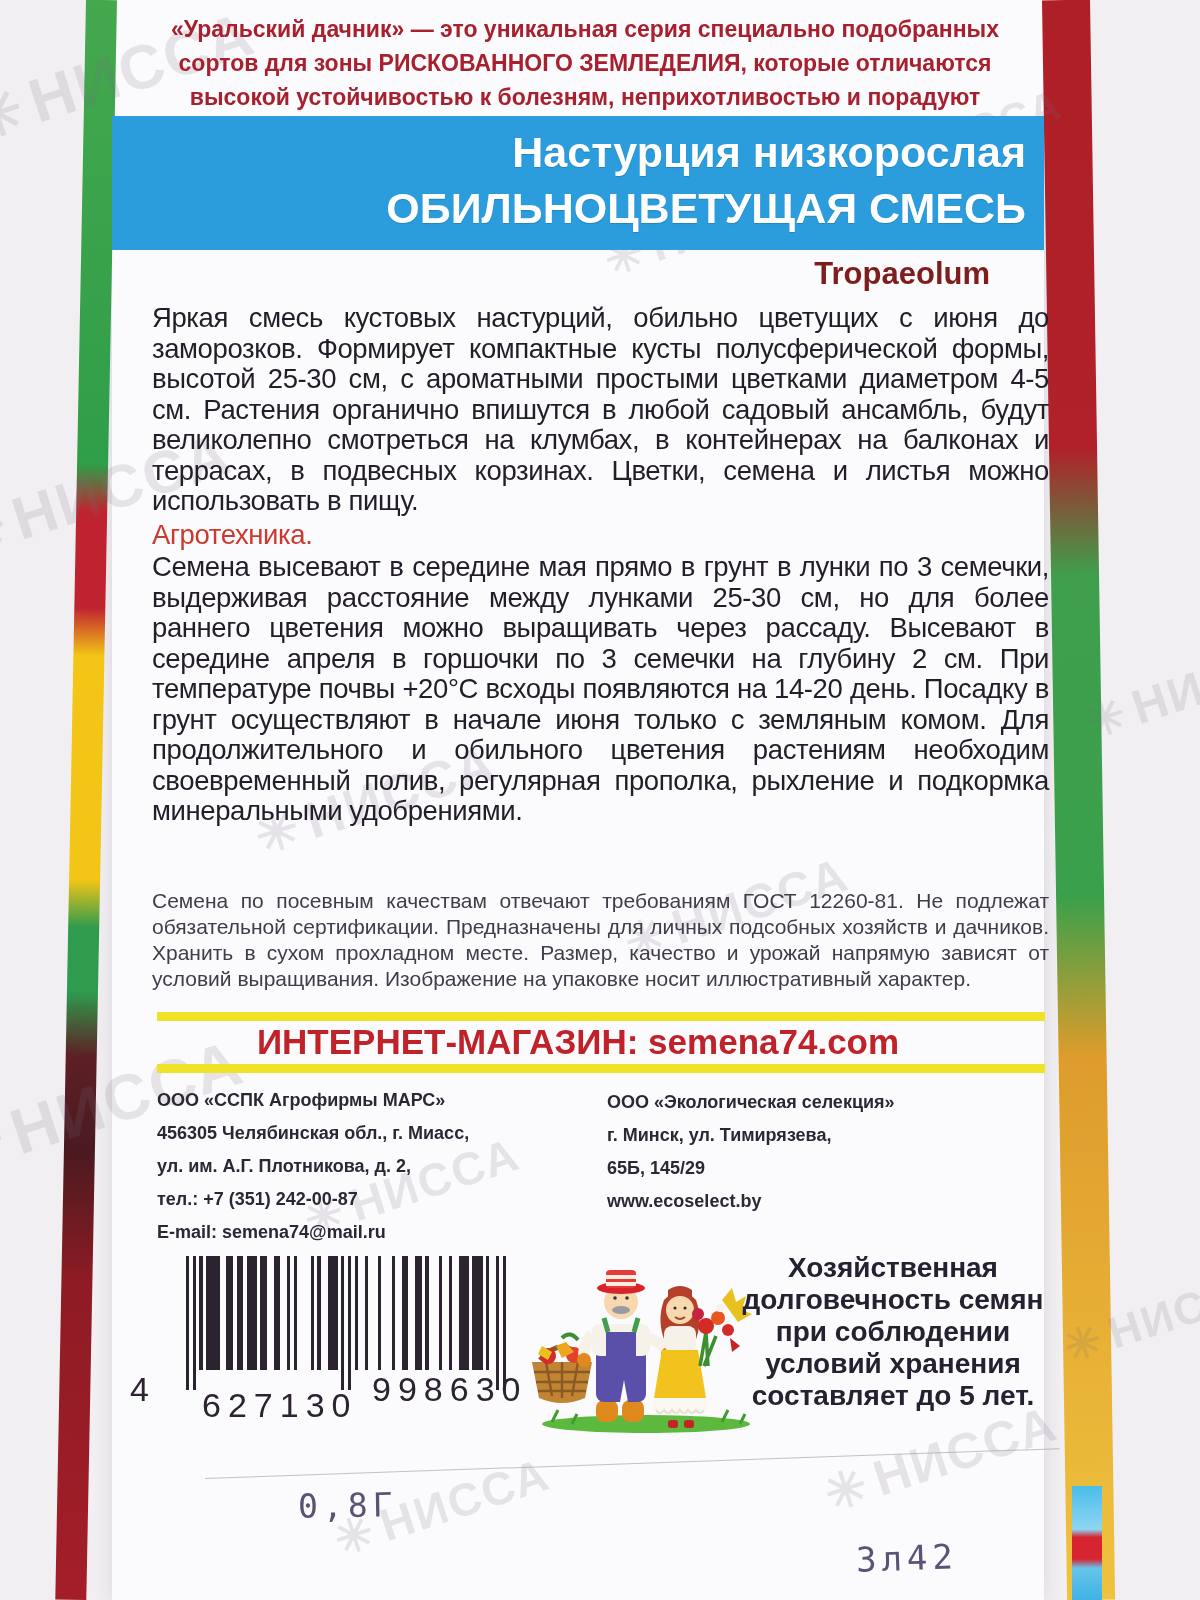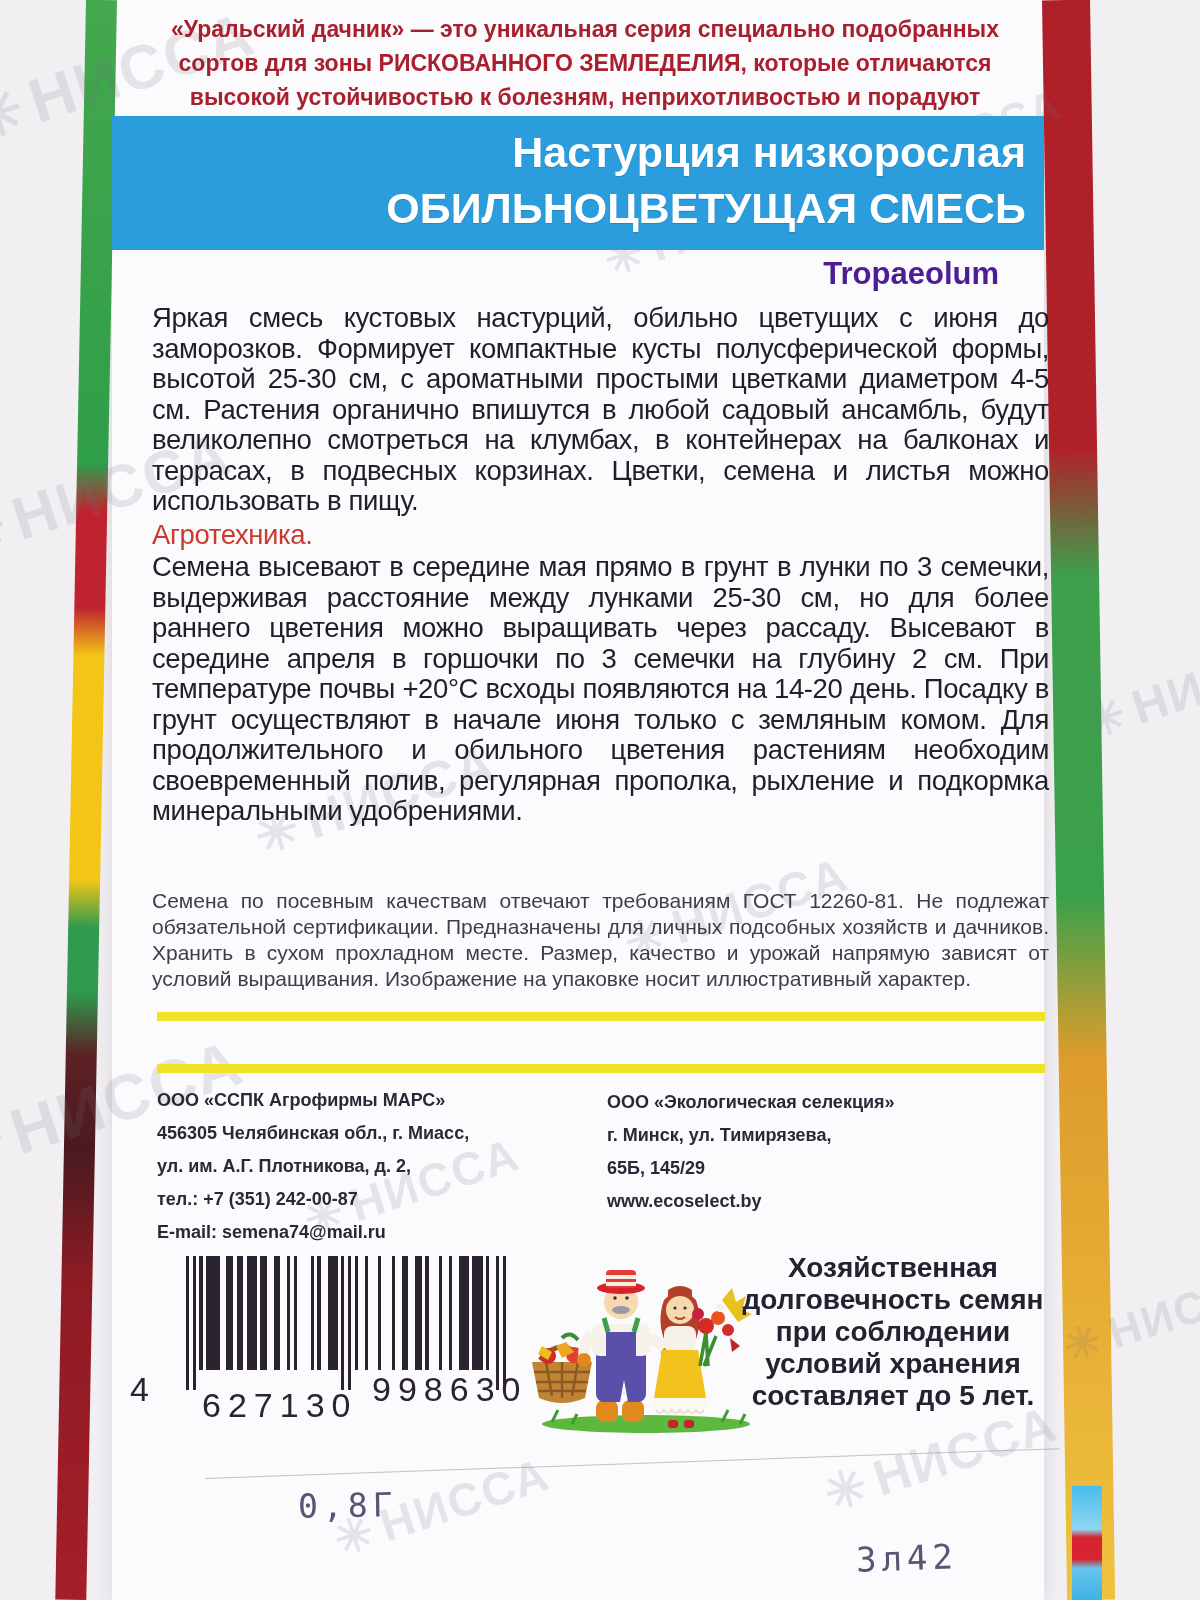--- a/index.html
+++ b/index.html
@@ -21,21 +21,21 @@
   .wm .g{margin-right:8px;}
   
   .z{z-index:4;}
   #series-note{left:150px;top:12px;width:870px;text-align:center;color:#a81f2d;font-weight:bold;
       font-size:23px;line-height:34px;}
   #title-band{left:112px;top:116px;width:932px;height:134px;background:#2b9ddd;}
   #title-band .t{position:absolute;right:18px;color:#ffffff;font-weight:bold;font-size:43px;white-space:nowrap;
       text-shadow:0 1px 1px rgba(20,60,90,.25);}
   #title-line1{top:12px;}
   #title-line2{top:68px;}
-  #latin-name{left:154px;top:256px;width:845px;text-align:right;font-weight:bold;font-size:31px;color:#4c1d95;}
+  #latin-name{left:145px;top:256px;width:845px;text-align:right;font-weight:bold;font-size:31px;color:#7f1d1d;}
   .body-text{color:#221d28;font-size:27.5px;line-height:30.5px;text-align:justify;letter-spacing:-0.4px;}
   #description{left:152px;top:303px;width:897px;}
   #agro-heading{left:152px;top:520px;color:#cb3a2e;font-size:27.5px;}
   #agro-text{left:152px;top:552px;width:897px;}
   #cert-text{left:152px;top:888px;width:897px;font-size:21px;line-height:26px;color:#413c49;text-align:justify;}
   .ybar{left:157px;width:888px;height:9px;background:#efe227;}
   #shop-banner{left:112px;top:1022px;width:932px;text-align:center;color:#c0222a;font-weight:bold;font-size:35px;}
   .addr{font-weight:bold;color:#2c2735;font-size:18px;line-height:33px;white-space:nowrap;}
   #producer{left:157px;top:1084px;}
   #importer{left:607px;top:1086px;}
@@ -88,20 +88,21 @@
 
   <div class="abs z" id="latin-name">Tropaeolum</div>
 
   <div class="abs z body-text" id="description">Яркая смесь кустовых настурций, обильно цветущих с июня до заморозков. Формирует компактные кусты полусферической формы, высотой 25-30 см, с ароматными простыми цветками диаметром 4-5 см. Растения органично впишутся в любой садовый ансамбль, будут великолепно смотреться на клумбах, в контейнерах на балконах и террасах, в подвесных корзинах. Цветки, семена и листья можно использовать в пищу.</div>
   <div class="abs z body-text" id="agro-heading">Агротехника.</div>
   <div class="abs z body-text" id="agro-text">Семена высевают в середине мая прямо в грунт в лунки по 3 семечки, выдерживая расстояние между лунками 25-30 см, но для более раннего цветения можно выращивать через рассаду. Высевают в середине апреля в горшочки по 3 семечки на глубину 2 см. При температуре почвы +20°С всходы появляются на 14-20 день. Посадку в грунт осуществляют в начале июня только с земляным комом. Для продолжительного и обильного цветения растениям необходим своевременный полив, регулярная прополка, рыхление и подкормка минеральными удобрениями.</div>
 
   <div class="abs z" id="cert-text">Семена по посевным качествам отвечают требованиям ГОСТ 12260-81. Не подлежат обязательной сертификации. Предназначены для личных подсобных хозяйств и дачников. Хранить в сухом прохладном месте. Размер, качество и урожай напрямую зависят от условий выращивания. Изображение на упаковке носит иллюстративный характер.</div>
 
   <div class="abs z ybar" style="top:1012px;"></div>
+  <div class="abs z" id="shop-banner">ИНТЕРНЕТ-МАГАЗИН: semena74.com</div>
   <div class="abs z ybar" style="top:1064px;"></div>
 
   <div class="abs z addr" id="producer">
     <div>ООО «ССПК Агрофирмы МАРС»</div>
     <div>456305 Челябинская обл., г. Миасс,</div>
     <div>ул. им. А.Г. Плотникова, д. 2,</div>
     <div>тел.: +7 (351) 242-00-87</div>
     <div>E-mail: semena74@mail.ru</div>
   </div>
 

